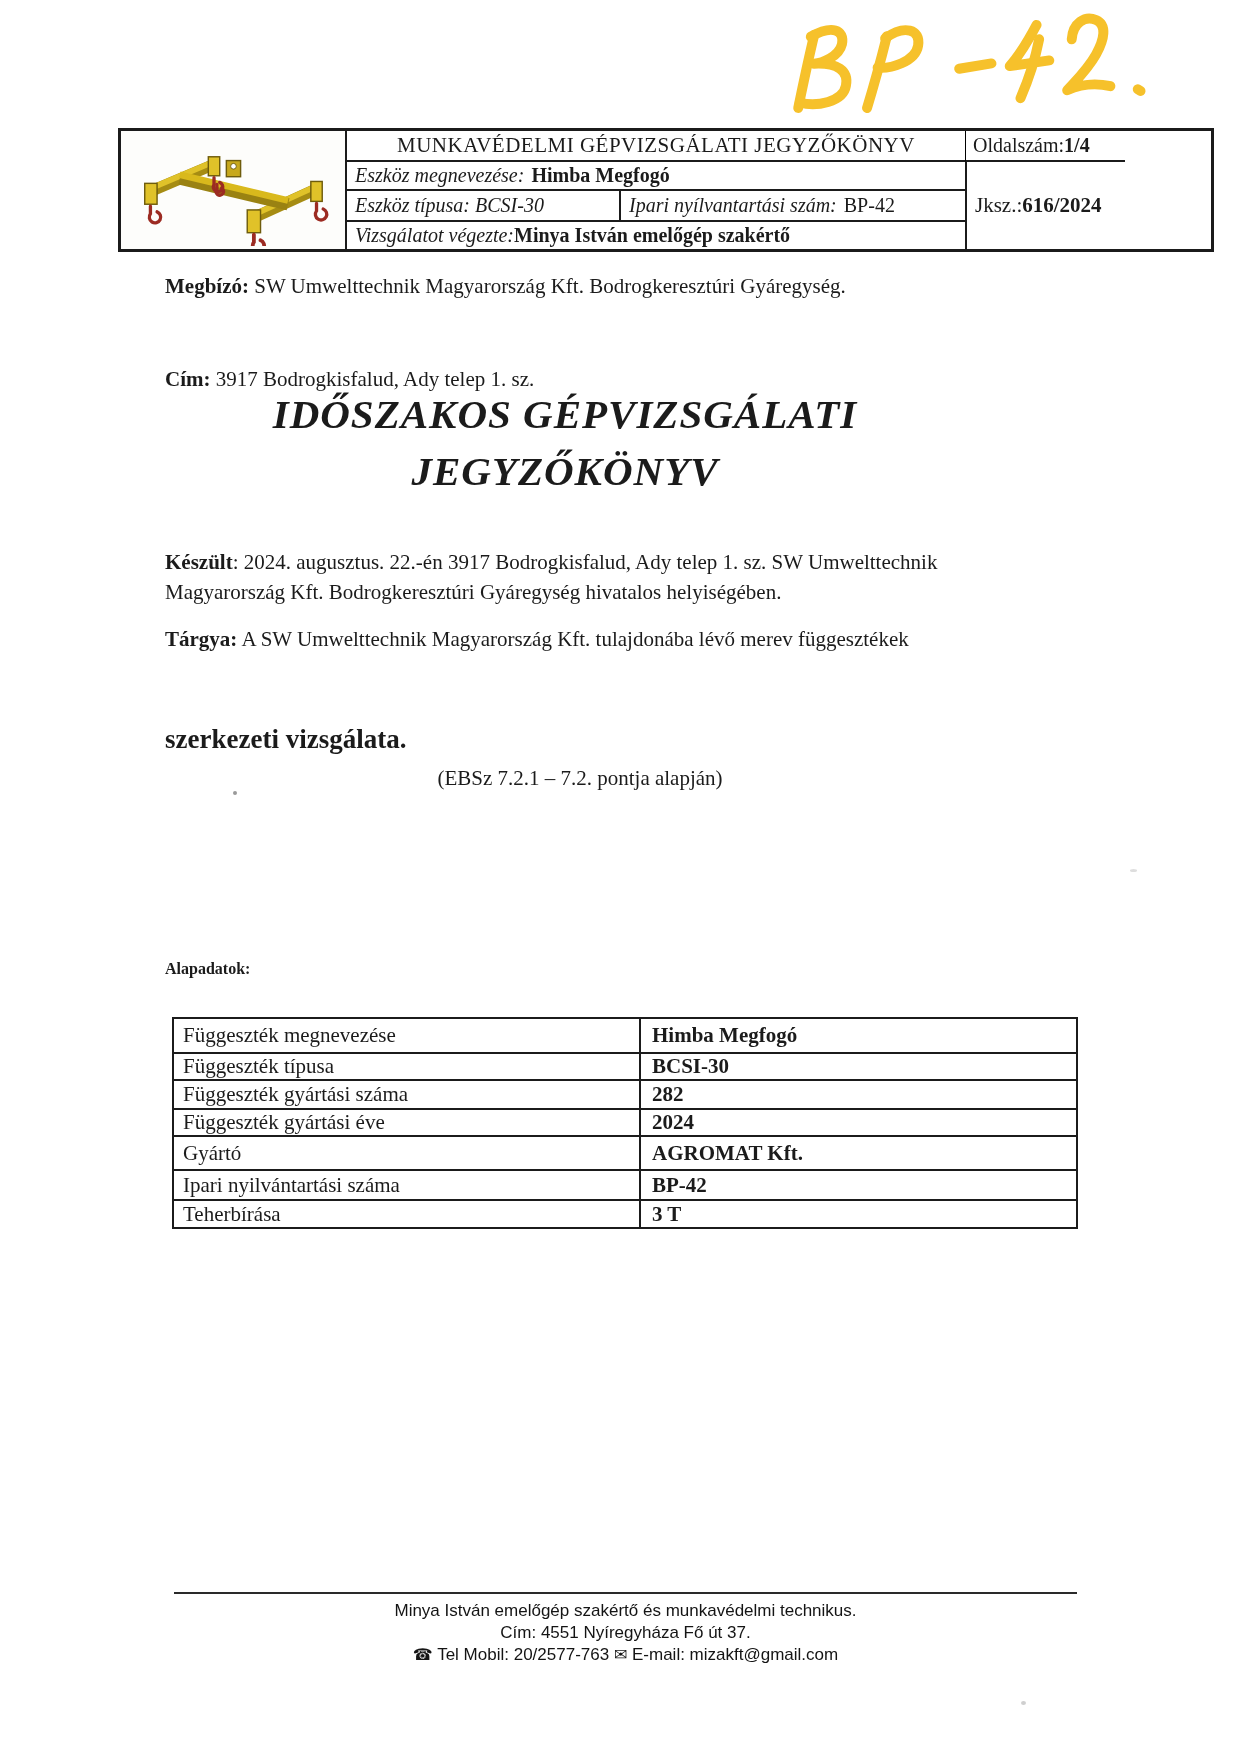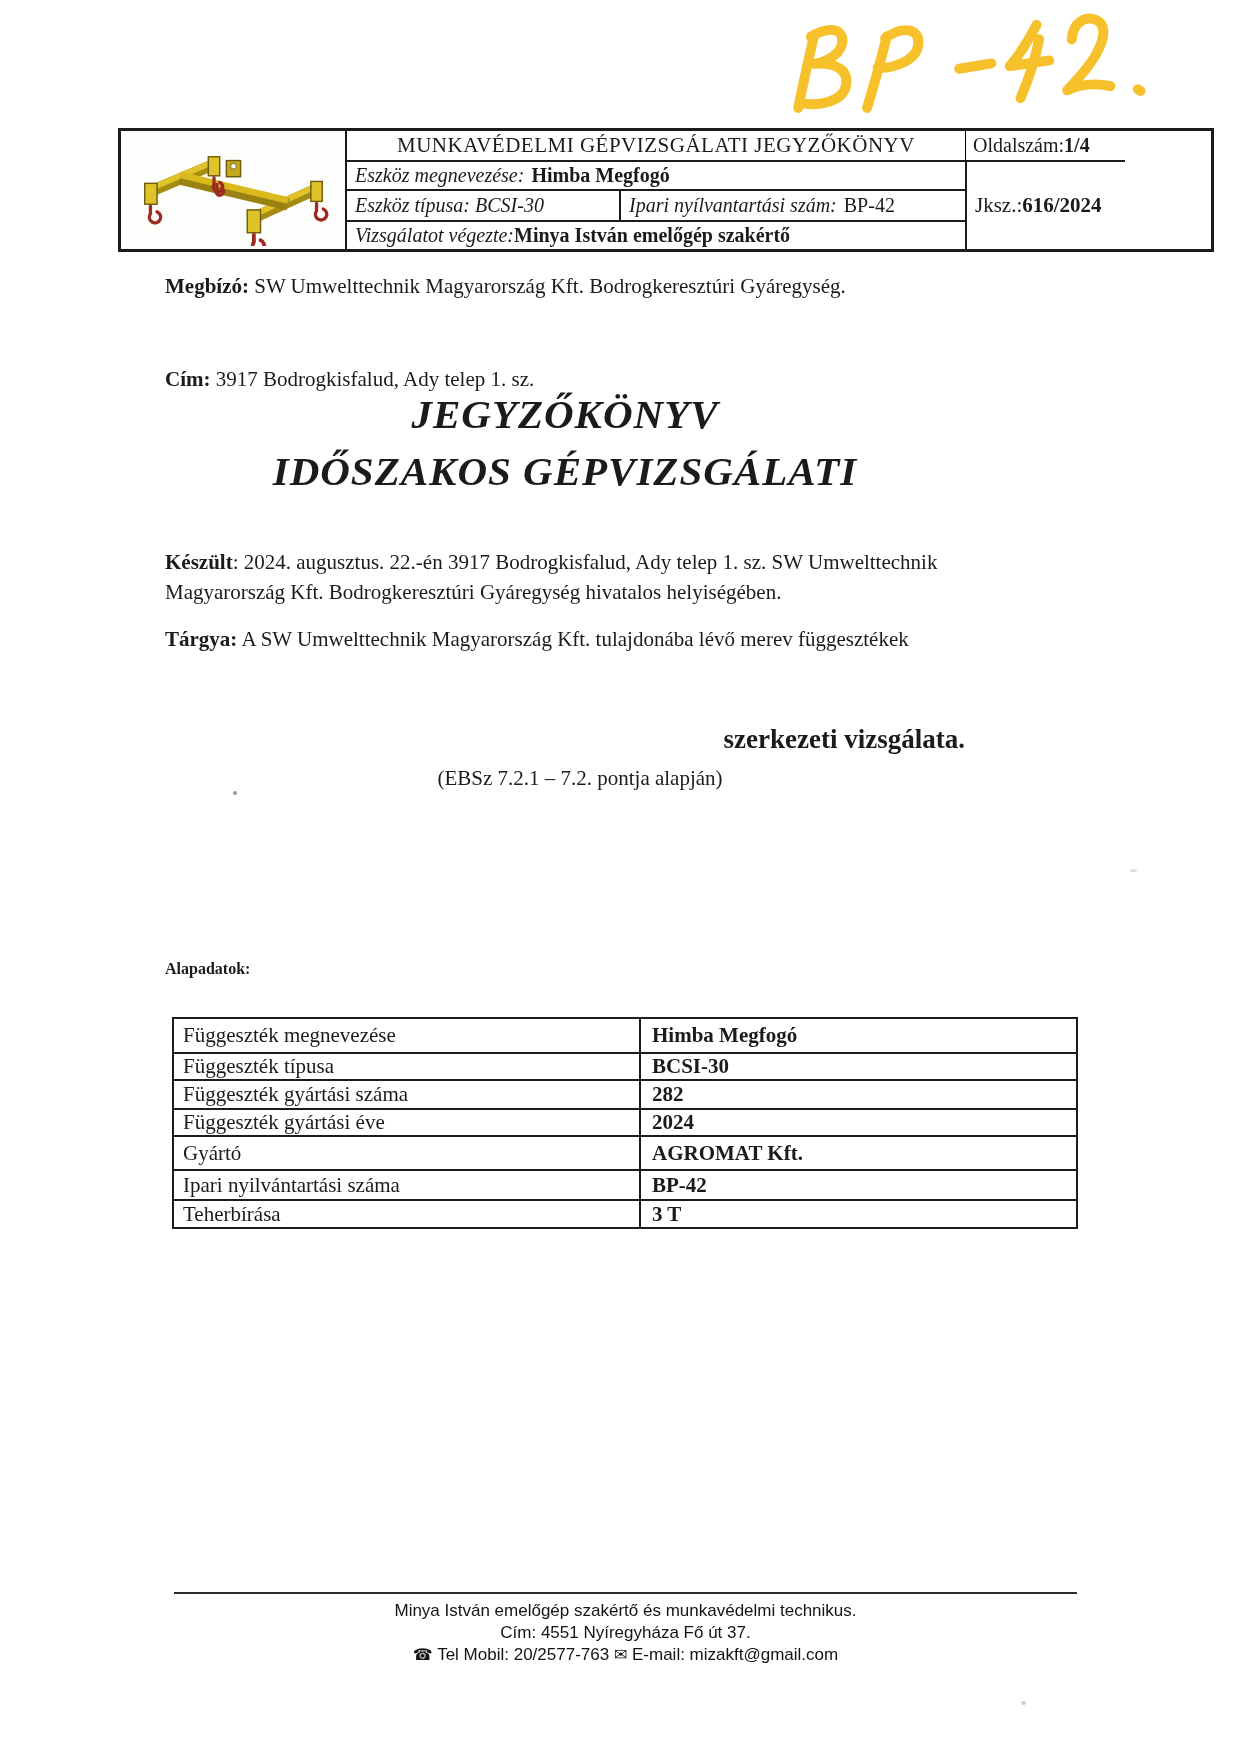--- a/index.html
+++ b/index.html
@@ -32,21 +32,21 @@
   
   .line{position:absolute;left:165px;width:820px;font-size:21px;}
   .client{top:274px;}
   .address{top:329px;margin-top:38px;}
   .main-title{
     position:absolute;left:165px;top:386px;width:800px;text-align:center;
     font-size:41px;font-weight:bold;font-style:italic;line-height:1.4;letter-spacing:1px;
   }
   .made{position:absolute;left:165px;top:547px;width:815px;font-size:21px;line-height:1.45;}
   .subject{top:627px;}
-  .subtitle{position:absolute;left:165px;top:724px;width:800px;text-align:right;font-size:27px;font-weight:bold;}
+  .subtitle{position:absolute;left:165px;top:724px;width:800px;text-align:left;font-size:27px;font-weight:bold;}
   .subtitle-note{position:absolute;left:180px;top:766px;width:800px;text-align:center;font-size:21px;}
   .alap{position:absolute;left:165px;top:960px;font-size:16px;font-weight:bold;}
   
   .data-table{
     position:absolute;left:172px;top:1017px;width:906px;
     border-collapse:collapse;font-size:21px;table-layout:fixed;
   }
   .data-table td{border:2px solid #1b1b1b;padding:0 0 0 9px;vertical-align:middle;}
   .data-table td.val{font-weight:bold;padding-left:11px;}
   .c1{width:456px;}
@@ -143,22 +143,22 @@
   </div>
 
   <div class="line client">
     <span class="b">Megbízó:</span><span> SW Umwelttechnik Magyarország Kft. Bodrogkeresztúri Gyáregység.</span>
   </div>
   <div class="line address">
     <span class="b">Cím:</span><span> 3917 Bodrogkisfalud, Ady telep 1. sz.</span>
   </div>
 
   <div class="main-title">
+    <div>IDŐSZAKOS GÉPVIZSGÁLATI</div>
     <div>JEGYZŐKÖNYV</div>
-    <div>IDŐSZAKOS GÉPVIZSGÁLATI</div>
   </div>
 
   <div class="made">
     <span class="b">Készült</span><span>: 2024. augusztus. 22.-én 3917 Bodrogkisfalud, Ady telep 1. sz. SW Umwelttechnik Magyarország Kft. Bodrogkeresztúri Gyáregység hivatalos helyiségében.</span>
   </div>
   <div class="line subject">
     <span class="b">Tárgya:</span><span> A SW Umwelttechnik Magyarország Kft. tulajdonába lévő merev függesztékek</span>
   </div>
 
   <div class="subtitle">szerkezeti vizsgálata.</div>

